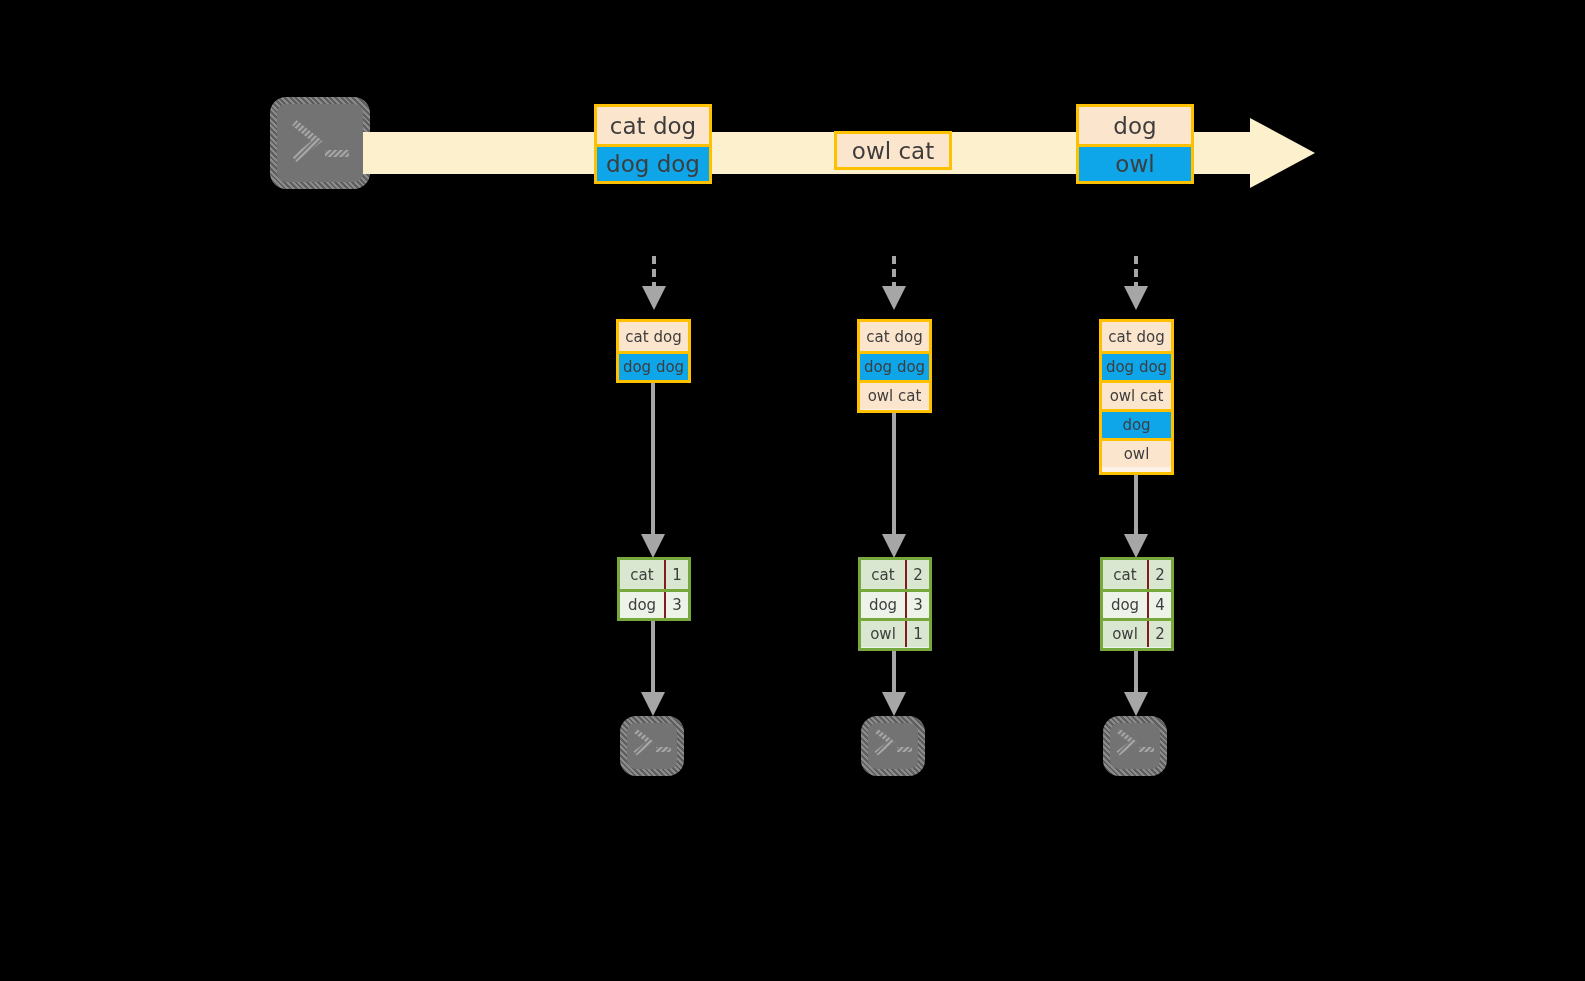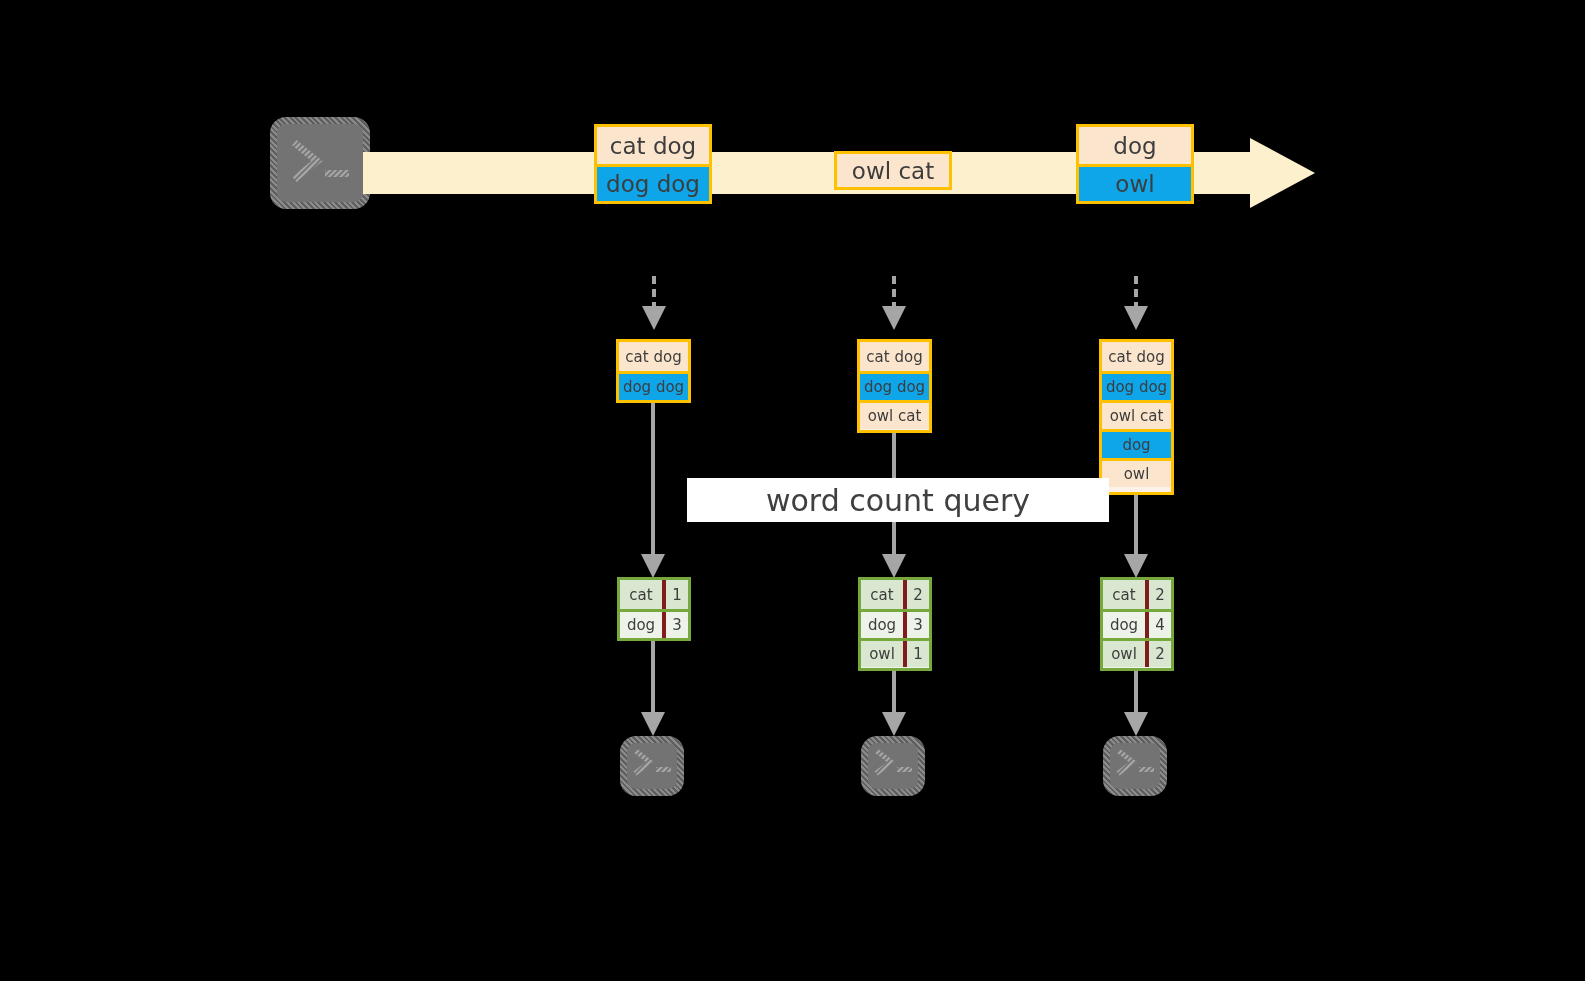--- a/index.html
+++ b/index.html
@@ -1,18 +1,18 @@
 <!DOCTYPE html>
 <html><head>
 <meta charset="utf-8">
 <style>
   html,body{margin:0;padding:0;background:#000;}
   body{width:1585px;height:981px;position:relative;overflow:hidden;
        font-family:"DejaVu Sans","Liberation Sans",sans-serif;}
-  #stage{position:absolute;left:0;top:0;width:1585px;height:835px;margin-top:20px;}
+  #stage{position:absolute;left:0;top:0;width:1585px;height:835px;}
 
   
   .term{position:absolute;box-sizing:border-box;
         background:#737373;
         border:7px solid transparent;
         border-radius:14px;
         background-clip:padding-box;}
   .term .hatchring{position:absolute;left:-7px;top:-7px;right:-7px;bottom:-7px;
         border-radius:16px;z-index:0;
         background:repeating-linear-gradient(45deg,#8a8a8a 0 2px,#5e5e5e 2px 4px);}
@@ -34,21 +34,21 @@
   .obox .orow.lt{background:#0ea5e9;}
   .obox .orow + .orow{border-top:3px solid #ffc000;}
 
   
   .gbox{position:absolute;box-sizing:border-box;border:3px solid #76a83c;
         z-index:4;background:#eef3e9;}
   .gbox .grow{box-sizing:border-box;display:flex;}
   .gbox .grow + .grow{border-top:3px solid #76a83c;}
   .gbox .gcell{box-sizing:border-box;display:flex;align-items:center;
         justify-content:center;color:#3d3d3d;white-space:nowrap;}
-  .gbox .gcell.k{border-right:4px solid #7f1d1d;}
+  .gbox .gcell.k{border-right:2px solid #7f1d1d;}
   .gbox .grow.dk .gcell{background:#d9e6d0;}
   .gbox .grow.lt .gcell{background:#eef3e9;}
 
   
   .vline{position:absolute;background:#a6a6a6;width:4px;z-index:2;}
   .vdash{position:absolute;width:0;border-left:4px dashed #a6a6a6;z-index:2;}
   .vhead{position:absolute;z-index:3;}
   .vhead svg{display:block;}
 
   
@@ -151,21 +151,20 @@
       </svg>
   </div>
 
   <div class="vline" style="left:1134px;top:475px;height:63px;"></div>
   <div class="vhead" style="left:1122px;top:532px;">
     <svg width="28" height="28" viewBox="0 0 28 28">
         <polygon points="2,2 26,2 14,26" fill="#a6a6a6"></polygon>
       </svg>
   </div>
 
-  <div class="qlabel" style="left:687px;top:458px;width:422px;height:44px;font-size:30px;">word count query</div>
 
   <div class="gbox" style="left:617px;top:557px;width:74px;height:64px;font-size:15px;">
     <div class="grow dk" style="height:29px;">
       <div class="gcell k" style="width:46px;">cat</div>
       <div class="gcell" style="width:22px;">1</div>
     </div>
     <div class="grow lt" style="height:29px;">
       <div class="gcell k" style="width:46px;">dog</div>
       <div class="gcell" style="width:22px;">3</div>
     </div>

